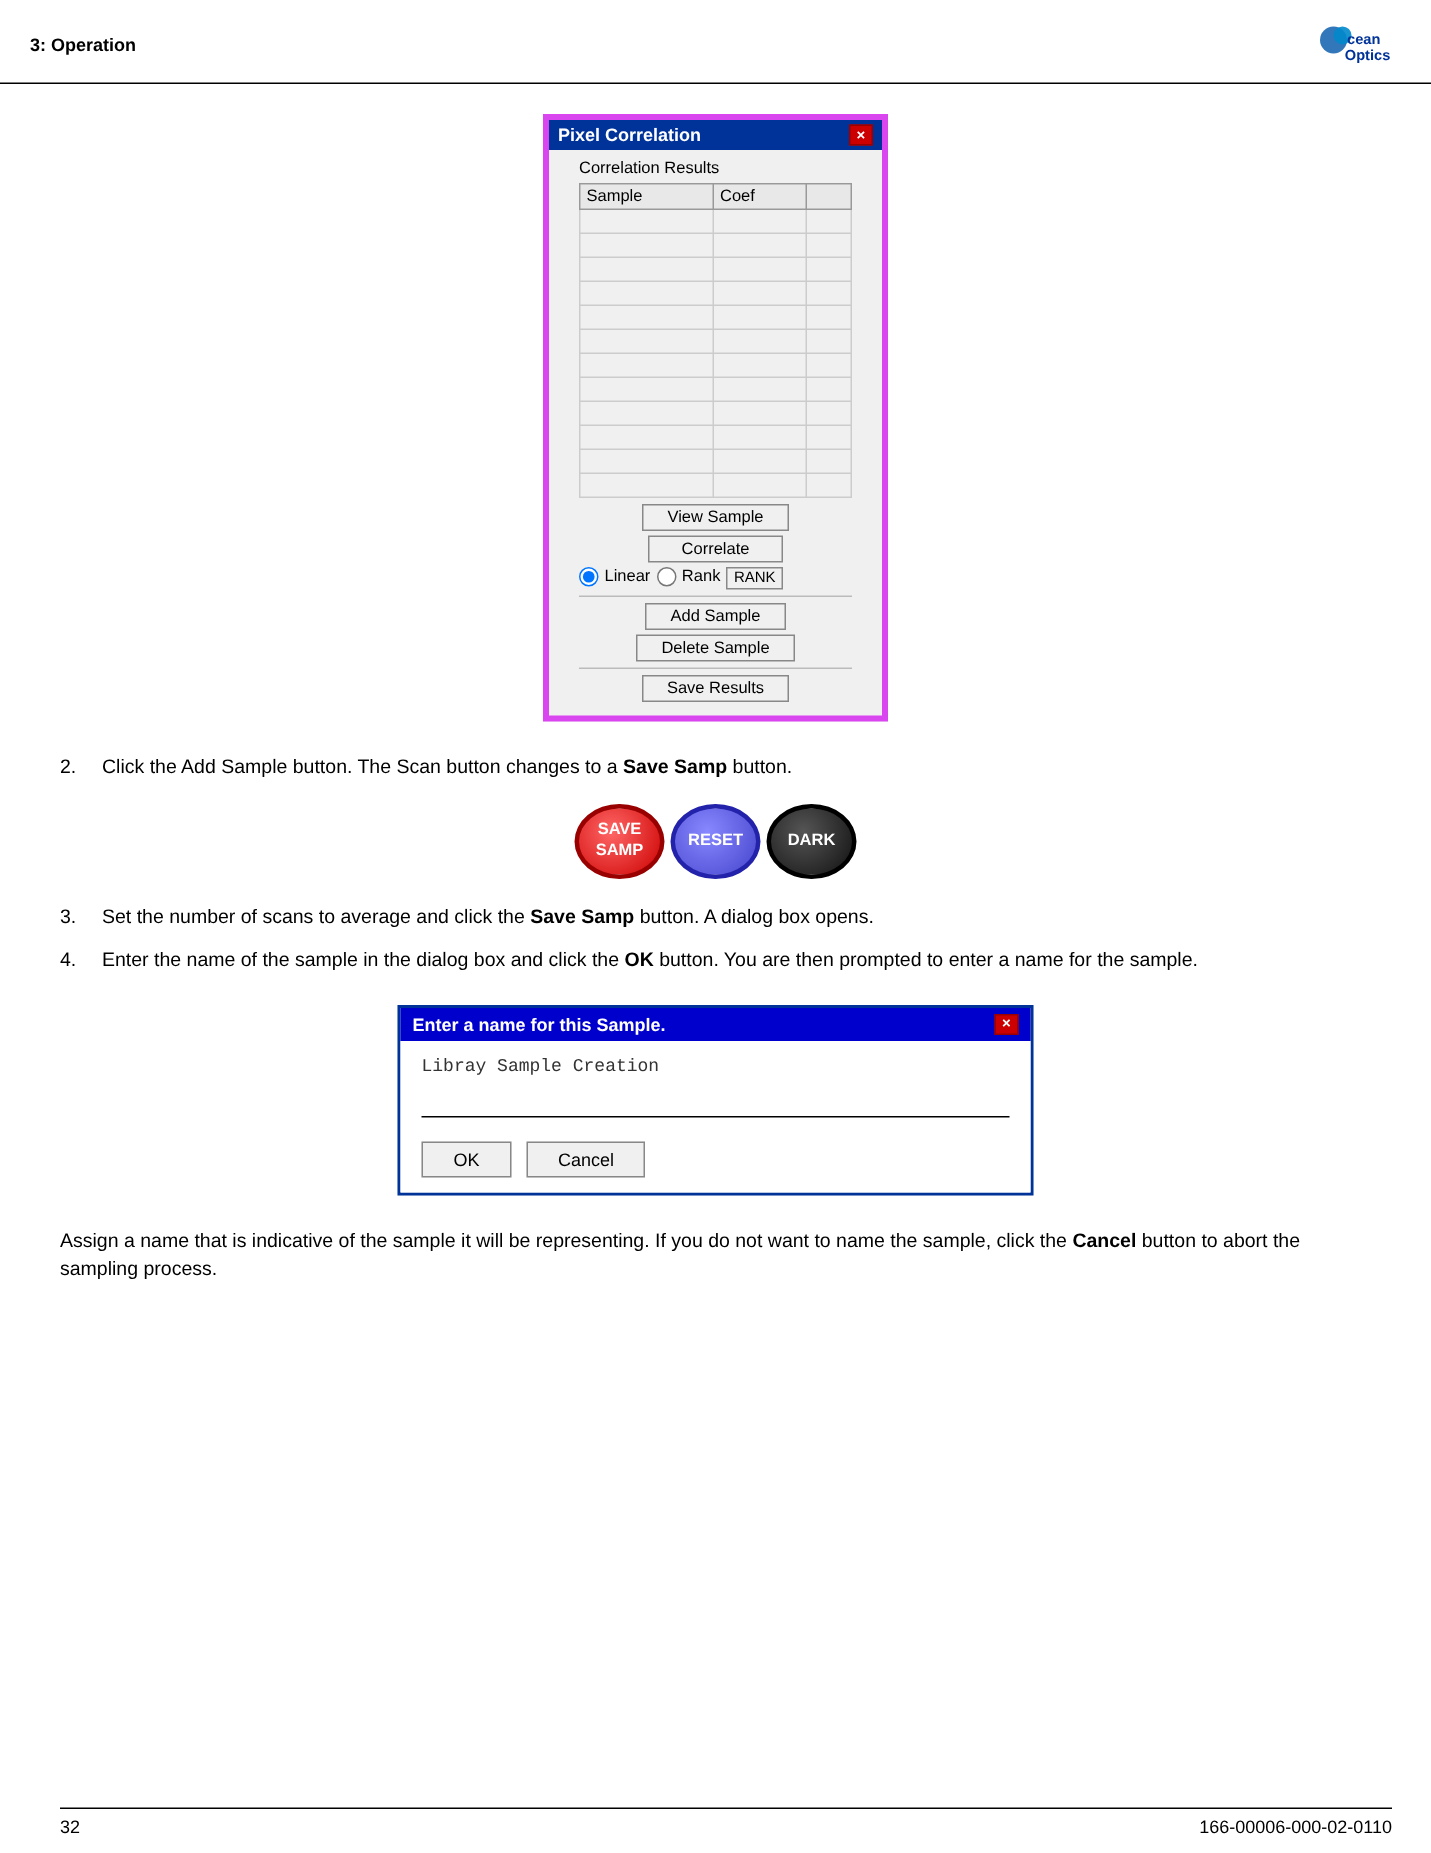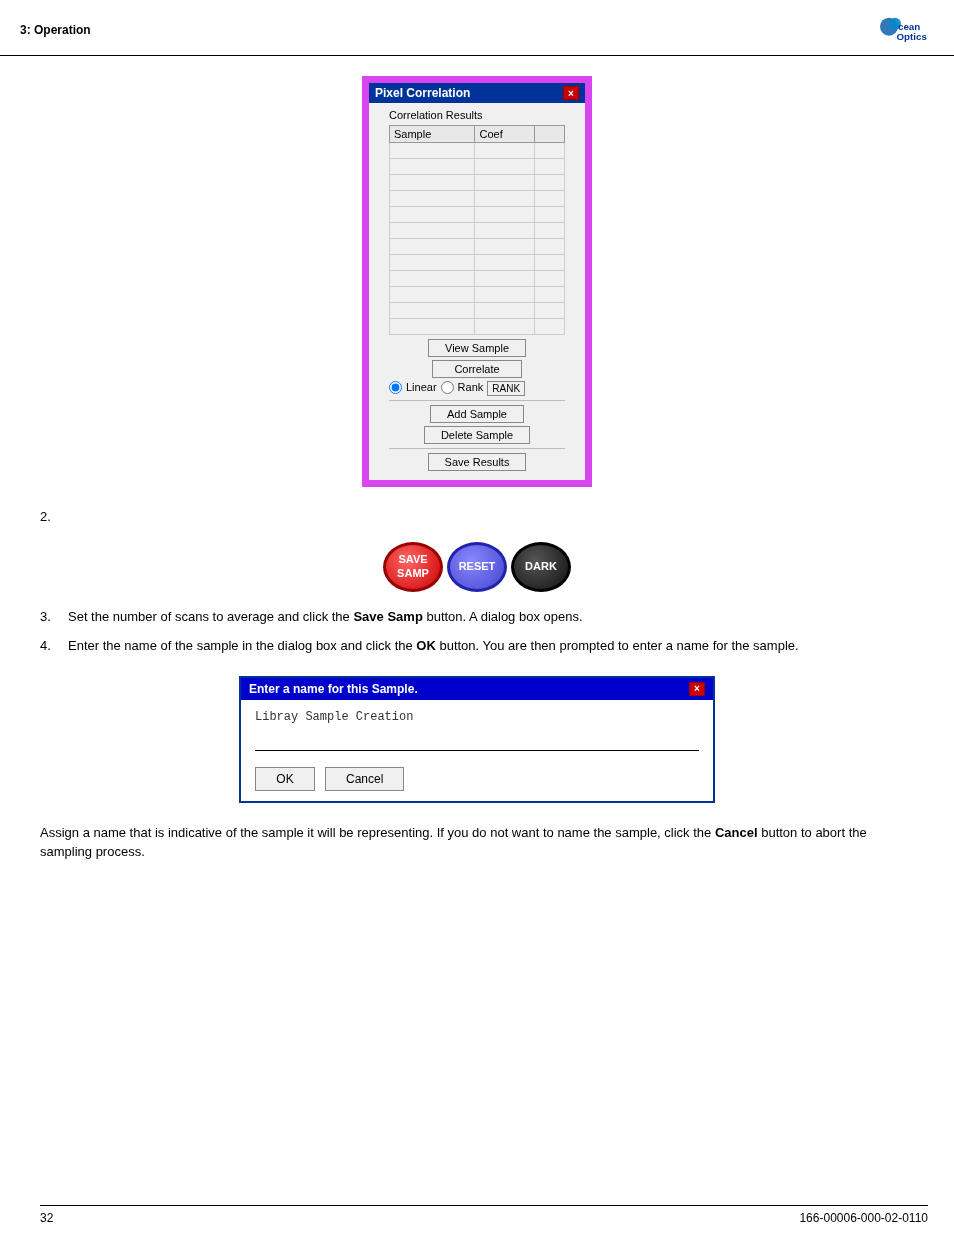--- a/index.html
+++ b/index.html
@@ -34,21 +34,21 @@
       height: 40px;
     }
 
     
     .page-content {
       padding: 20px 40px;
     }
 
     
     .dialog-window {
-      border: 7px solid #d946ef;
+      border: 4px solid #d946ef;
       background: #f0f0f0;
       width: 230px;
       margin: 0 auto 20px auto;
       font-size: 11px;
     }
     .dialog-titlebar {
       background: #003399;
       color: #fff;
       padding: 3px 6px;
       display: flex;
@@ -182,21 +182,21 @@
     }
     .btn-dark {
       background: radial-gradient(circle at 40% 35%, #555555, #111111);
       border-color: #000;
     }
 
     
     .enter-name-dialog {
       border: 2px solid #003399;
       background: #f0f0f0;
-      width: 476px;
+      width: 424px;
       margin: 20px auto;
       font-size: 12px;
     }
     .enter-name-titlebar {
       background: #0000cc;
       color: #fff;
       padding: 4px 8px;
       display: flex;
       justify-content: space-between;
       align-items: center;
@@ -369,20 +369,23 @@
       <hr class="separator">
       <div class="dialog-btn-row">
         <button class="dialog-btn">Save Results</button>
       </div>
     </div>
   </div>
 
 
   <div class="numbered-item">
     <span class="num">2.</span>
+    <span>
+      <span>Click the Add Sample button.  The Scan button changes to a </span><strong>Save Samp</strong><span> button.</span>
+    </span>
   </div>
 
   <div class="buttons-display">
     <div class="round-btn btn-save-samp">SAVE<br>SAMP</div>
     <div class="round-btn btn-reset">RESET</div>
     <div class="round-btn btn-dark">DARK</div>
   </div>
 
   <div class="numbered-item">
     <span class="num">3.</span>

